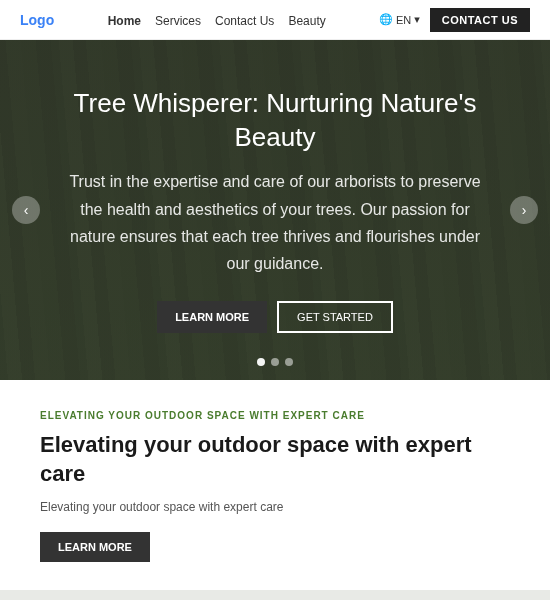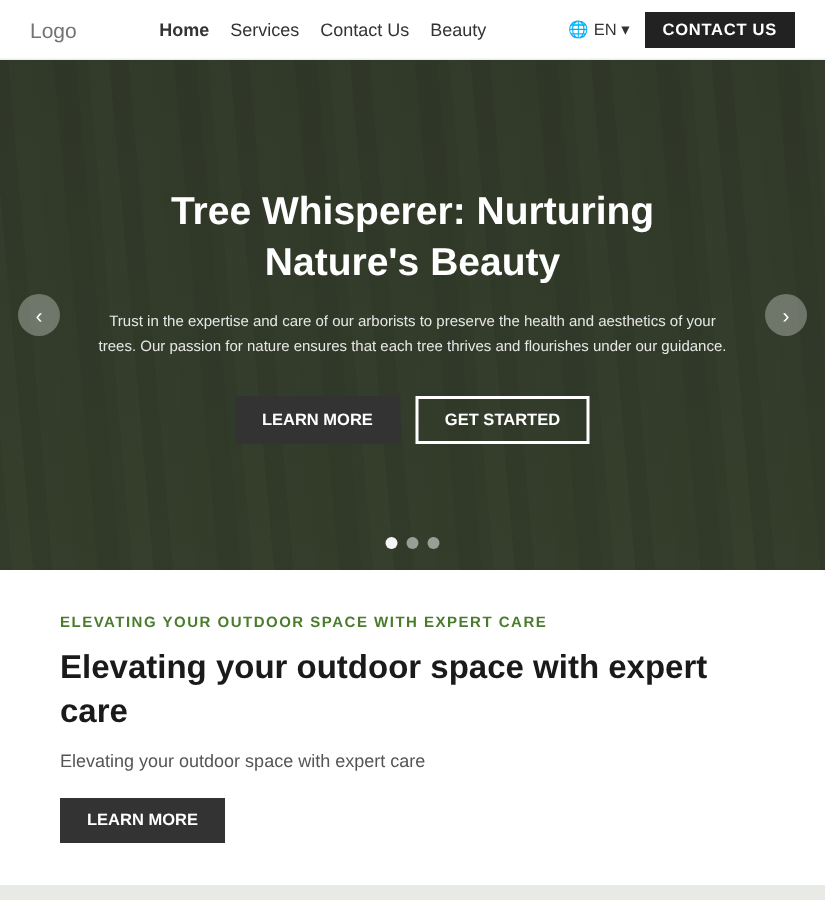--- a/index.html
+++ b/index.html
@@ -11,23 +11,23 @@
       align-items: center;
       justify-content: space-between;
       padding: 0 20px;
       height: 40px;
       background: #fff;
       border-bottom: 1px solid #eee;
       position: relative;
       z-index: 10;
     }
     .nav-logo {
-      font-weight: normal;
+      font-weight: bold;
       font-size: 14px;
-      color: #737373;
+      color: #3b82f6;
     }
     .nav-links {
       display: flex;
       gap: 14px;
       list-style: none;
     }
     .nav-links li a {
       text-decoration: none;
       font-size: 12px;
       color: #333;
@@ -101,27 +101,27 @@
     }
     .hero-content {
       position: relative;
       z-index: 2;
       text-align: center;
       padding: 0 60px;
     }
     .hero-title {
       color: #fff;
       font-size: 26px;
-      font-weight: bold;
+      font-weight: normal;
       line-height: 1.3;
       margin-bottom: 14px;
     }
     .hero-subtitle {
       color: rgba(255,255,255,0.88);
-      font-size: 10px;
+      font-size: 16px;
       line-height: 1.7;
       margin-bottom: 24px;
     }
     .hero-buttons {
       display: flex;
       gap: 10px;
       justify-content: center;
     }
     .btn-learn {
       background: #333;
@@ -131,21 +131,21 @@
       font-size: 11px;
       font-weight: bold;
       cursor: pointer;
     }
     .btn-started {
       background: transparent;
       color: #fff;
       border: 2px solid #fff;
       padding: 8px 18px;
       font-size: 11px;
-      font-weight: bold;
+      font-weight: normal;
       cursor: pointer;
     }
     .hero-arrow {
       position: absolute;
       top: 50%;
       transform: translateY(-50%);
       width: 28px;
       height: 28px;
       background: rgba(255,255,255,0.3);
       border-radius: 50%;

